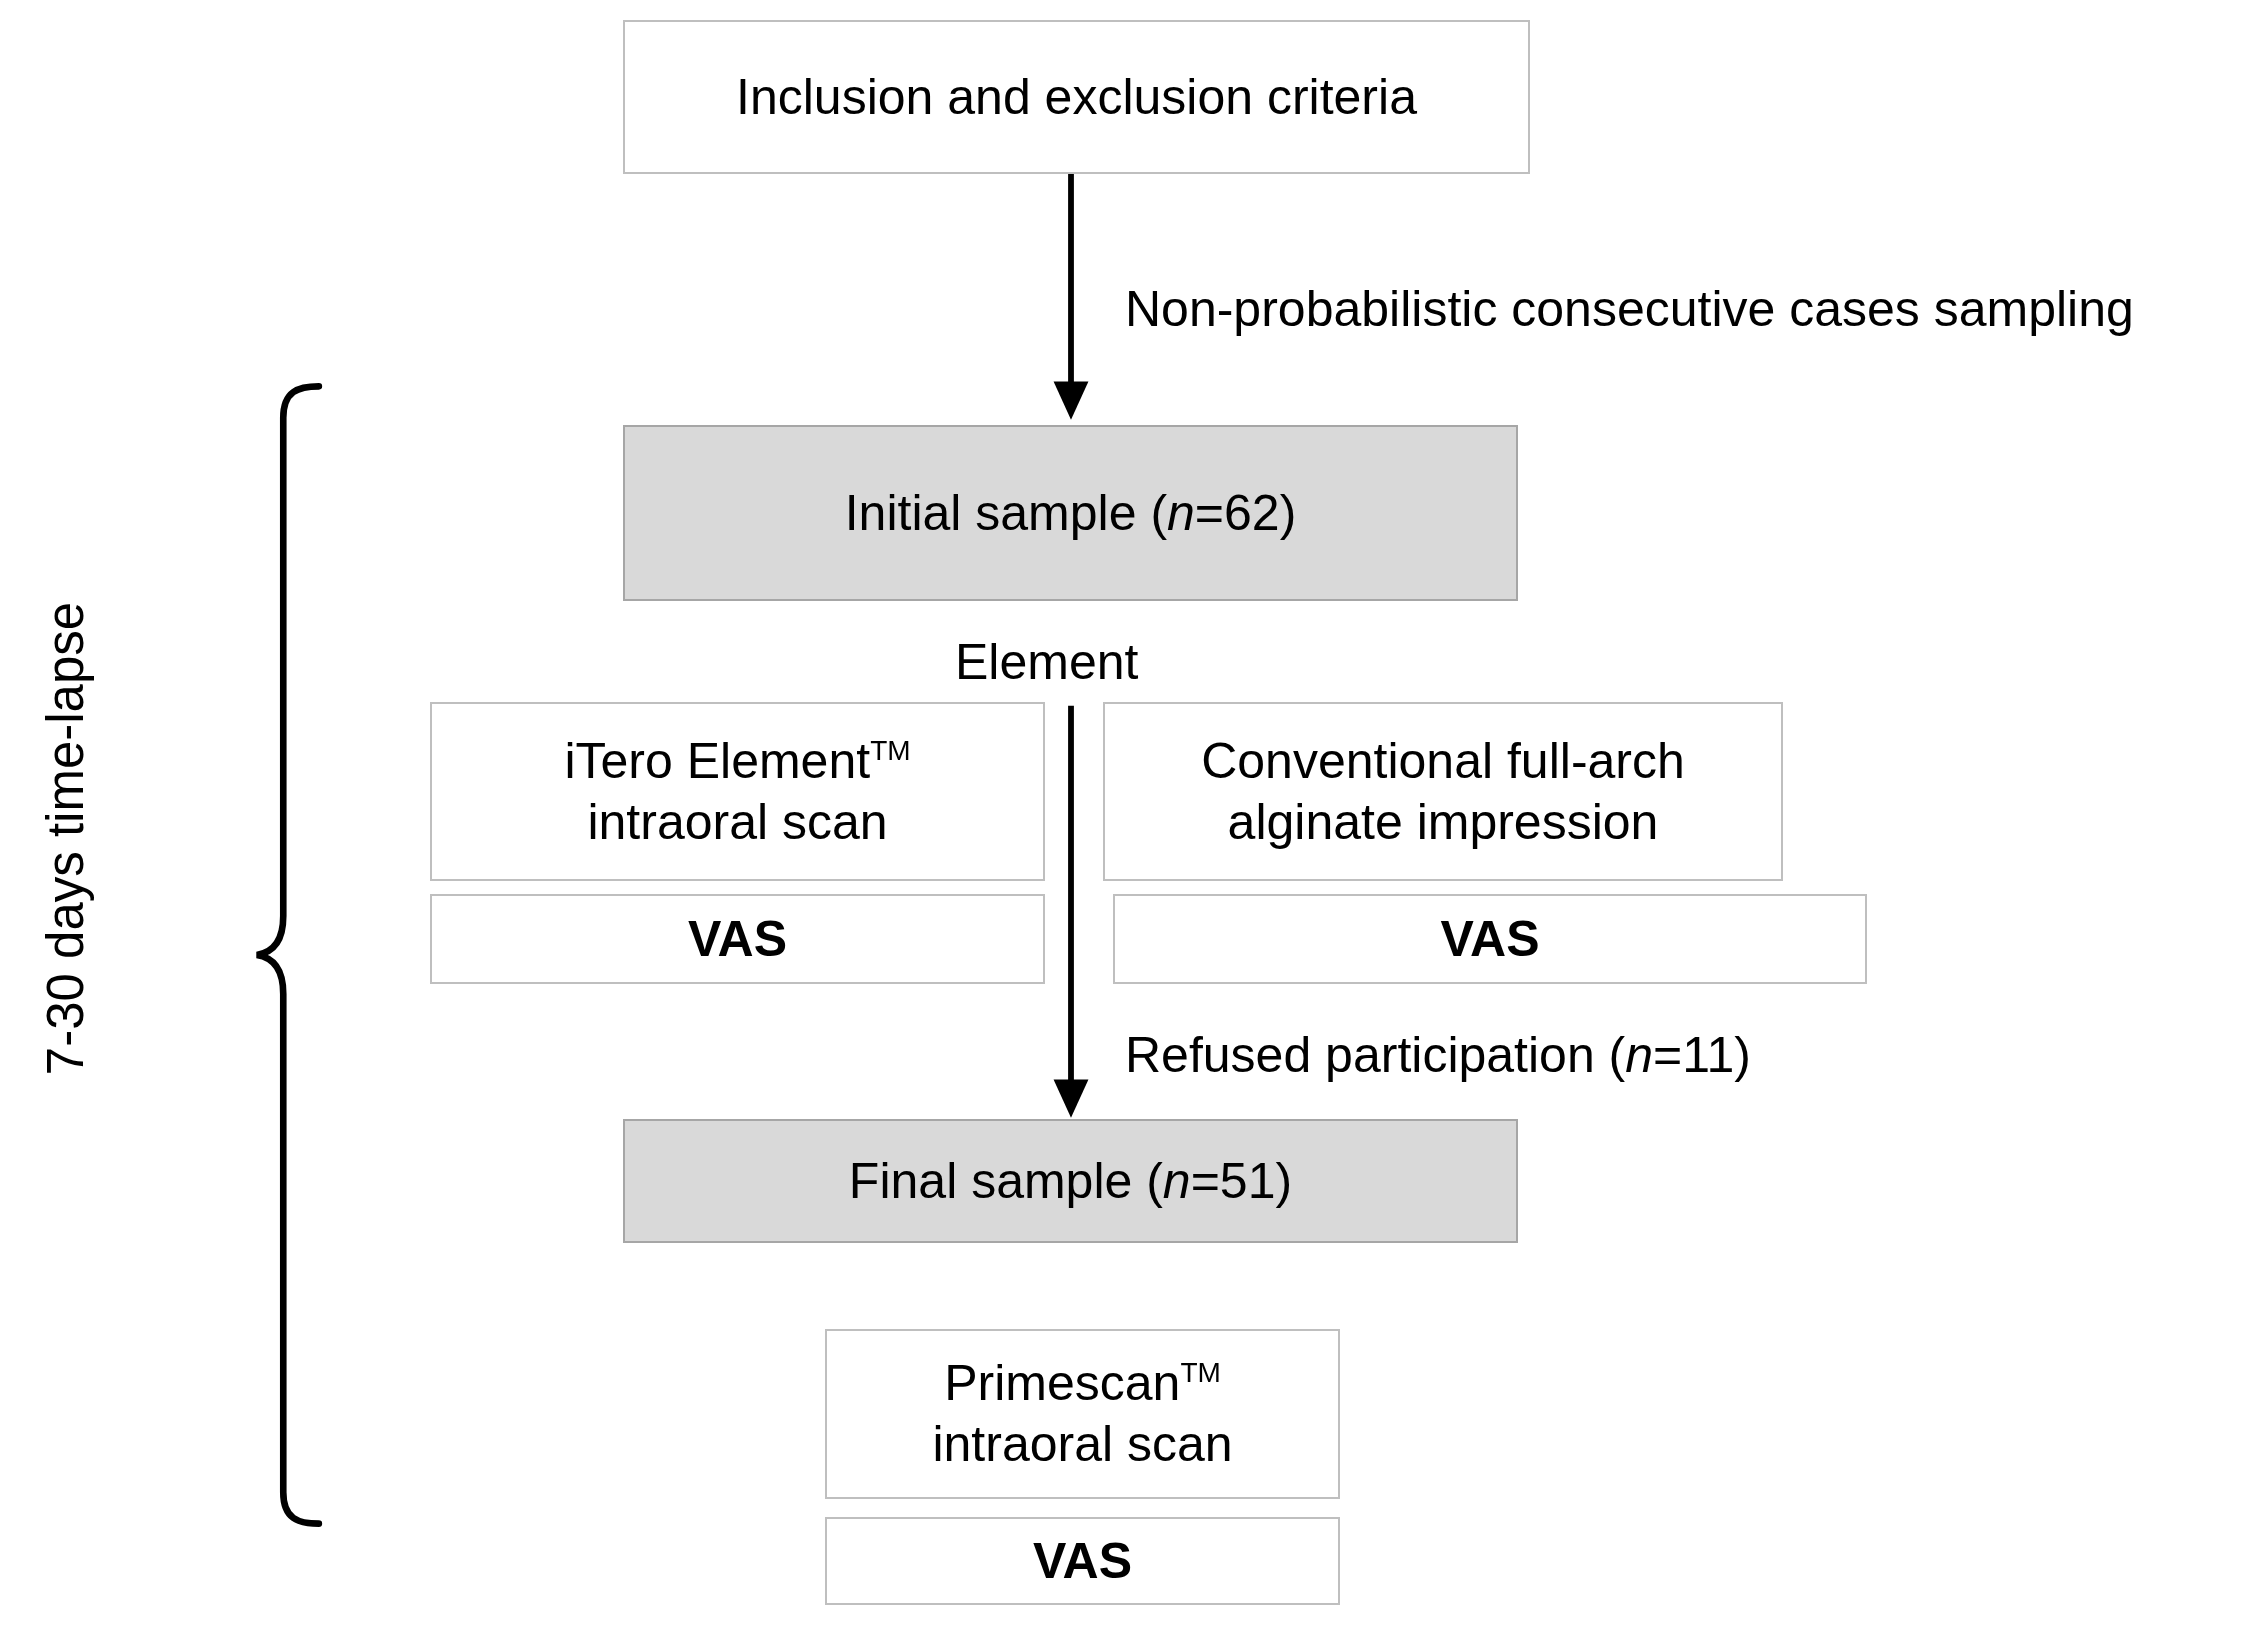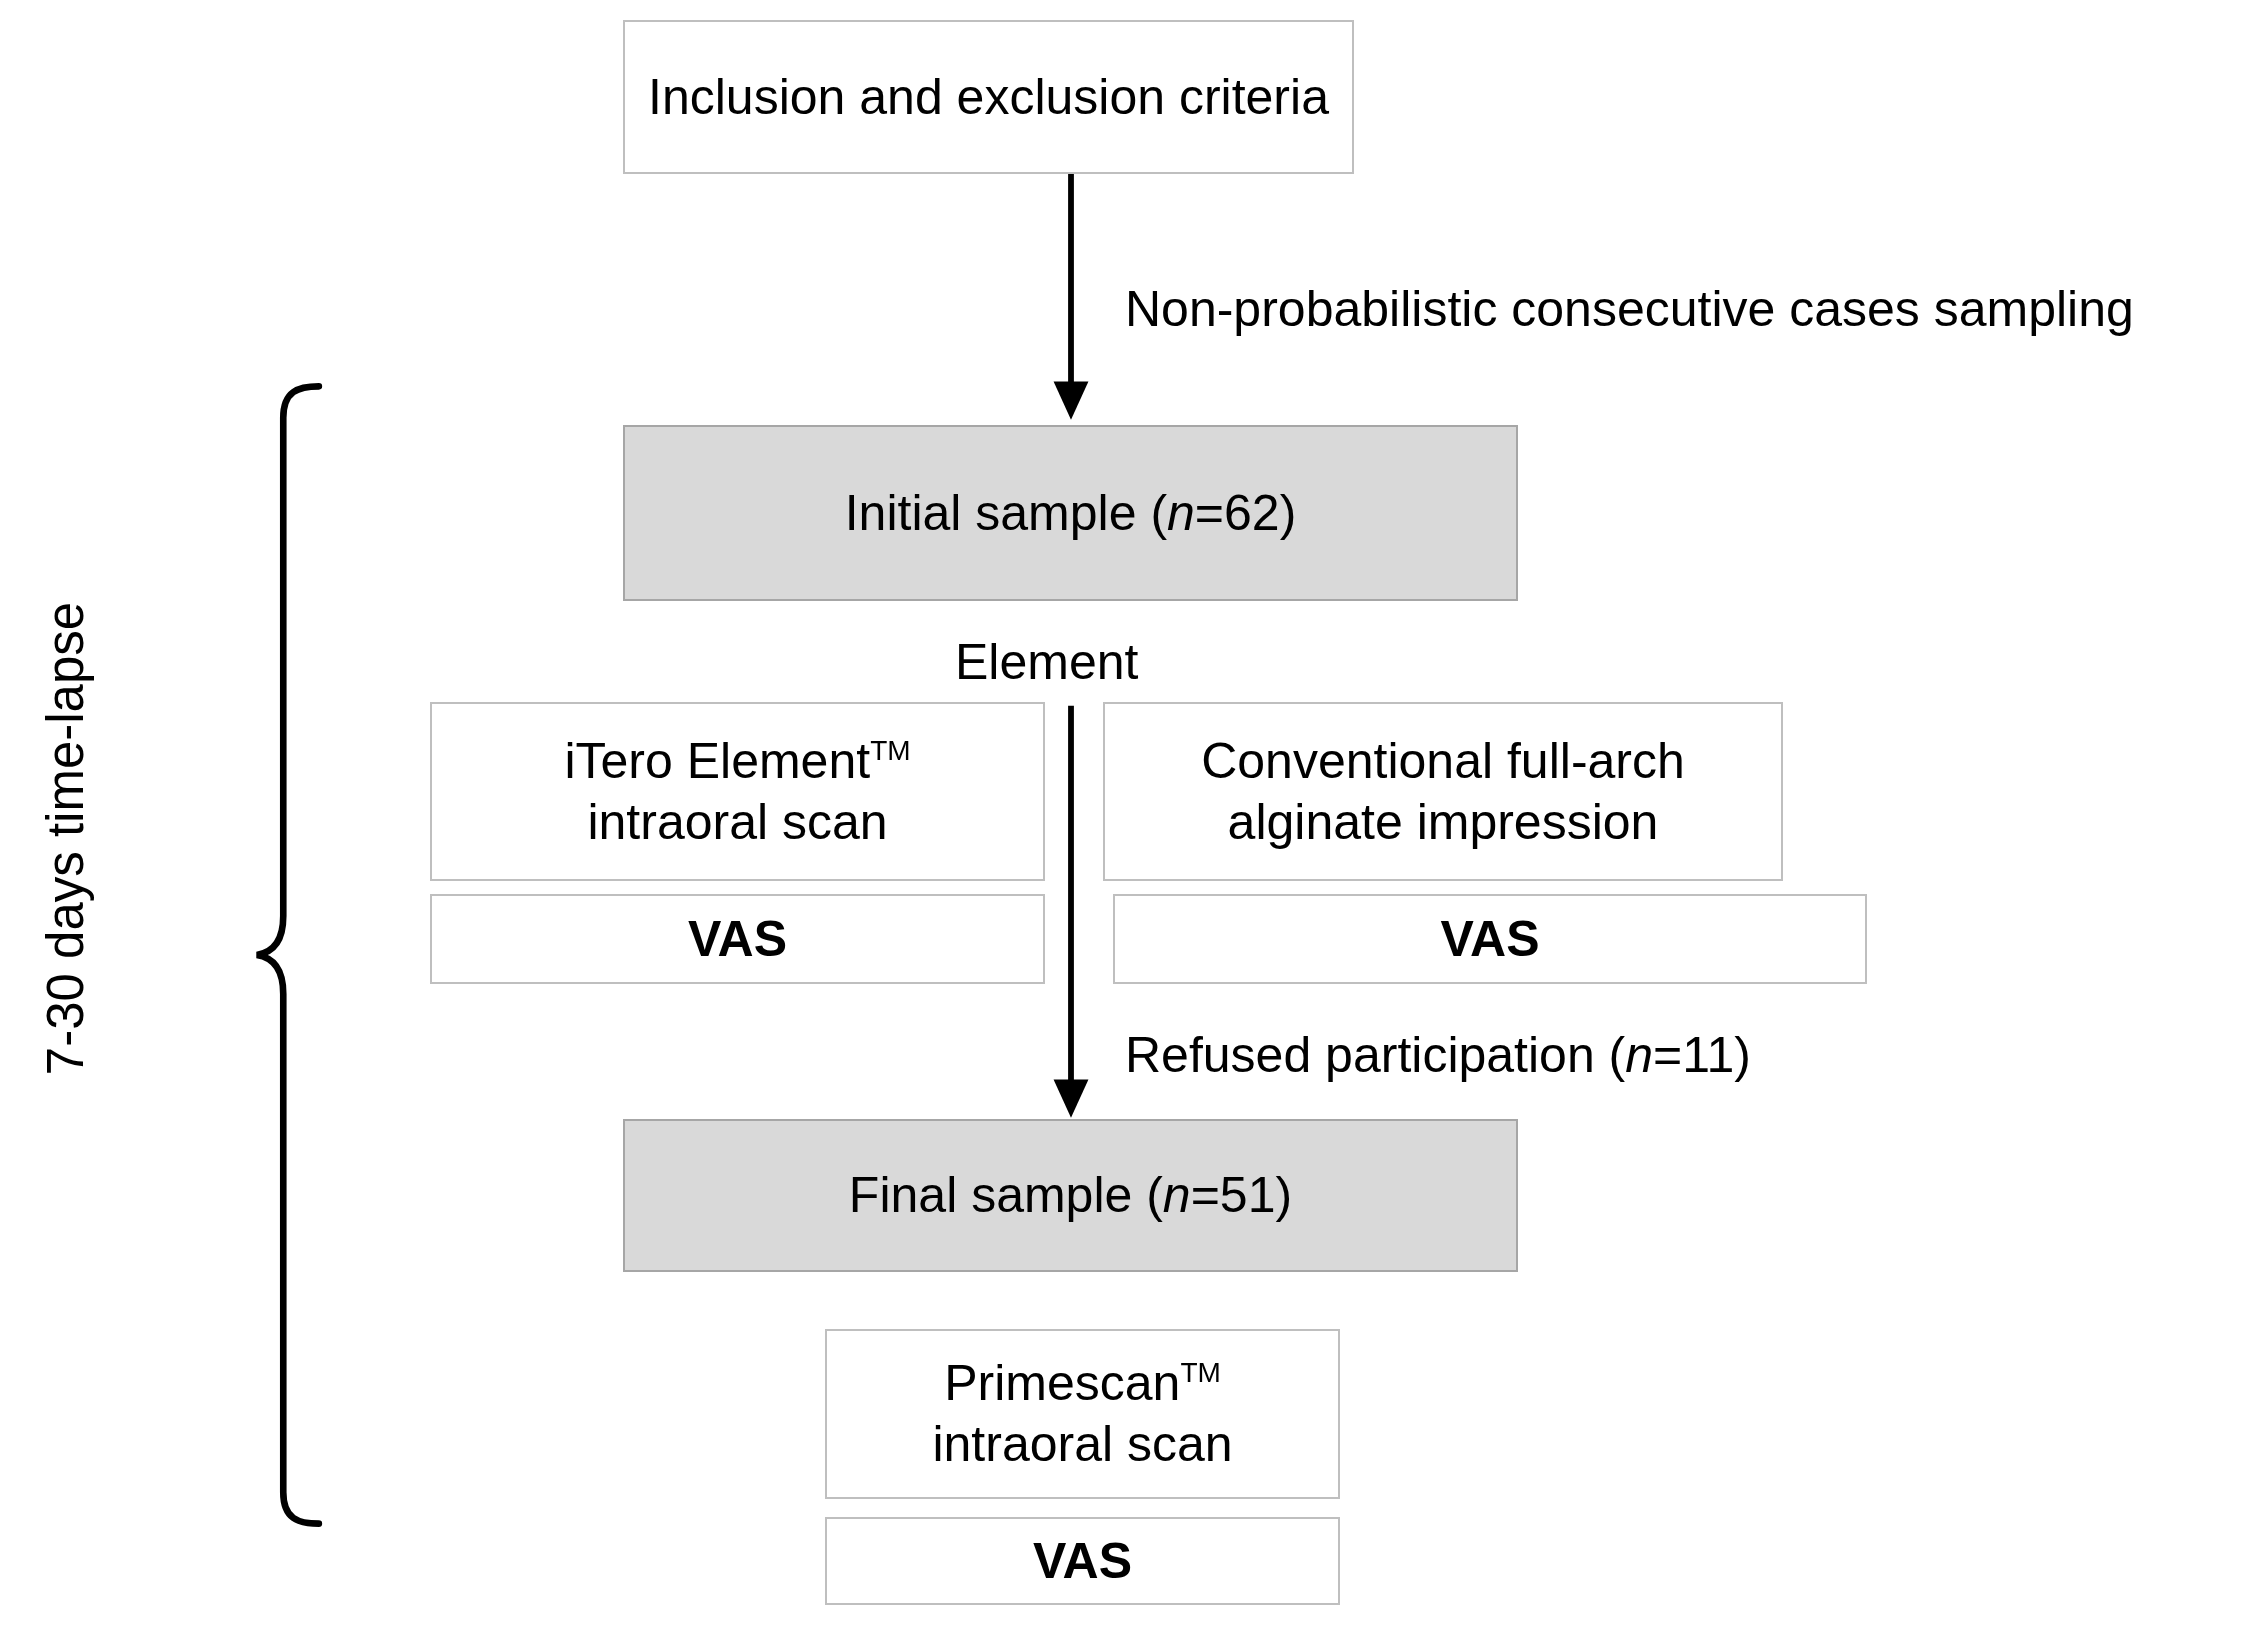--- a/index.html
+++ b/index.html
@@ -111,21 +111,21 @@
       <path d="M 175 8
                C 150 8, 132 14, 132 46
                L 132 648
                C 132 678, 120 692, 100 695
                C 120 698, 132 712, 132 742
                L 132 1344
                C 132 1376, 150 1382, 175 1382" fill="none" stroke="#000000" stroke-width="8" stroke-linecap="round"></path>
     </svg>
   </div>
 
-  <div class="box" style="left:623px; top:20px; width:731px; height:154px;">
+  <div class="box" style="left:623px; top:20px; width:907px; height:154px;">
     <span class="txt">Inclusion and exclusion criteria</span>
   </div>
 
   <div class="connector" style="left:1046px; top:174px; width:50px; height:249px;">
     <svg width="50" height="249" viewBox="0 0 60 300">
       <line x1="30" y1="0" x2="30" y2="272" stroke="#000000" stroke-width="7"></line>
       <polygon points="30,296 9,250 51,250" fill="#000000"></polygon>
     </svg>
   </div>
 
@@ -155,21 +155,21 @@
   <div class="box" style="left:1103px; top:702px; width:680px; height:179px;">
     <span class="txt"><span>Conventional full-arch</span><br><span>alginate impression</span></span>
   </div>
 
   <div class="box vas" style="left:1113px; top:894px; width:754px; height:90px;">
     <span class="txt">VAS</span>
   </div>
 
   <div class="label" style="left:1125px; top:1028px;"><span>Refused participation (</span><em class="ital">n</em><span>=11)</span></div>
 
-  <div class="box grey" style="left:623px; top:1119px; width:895px; height:153px;">
+  <div class="box grey" style="left:623px; top:1119px; width:895px; height:124px;">
     <span class="txt"><span>Final sample (</span><em class="ital">n</em><span>=51)</span></span>
   </div>
 
   <div class="box" style="left:825px; top:1329px; width:515px; height:170px;">
     <span class="txt"><span>Primescan</span><sup class="tm">TM</sup><br><span>intraoral scan</span></span>
   </div>
 
   <div class="box vas" style="left:825px; top:1517px; width:515px; height:88px;">
     <span class="txt">VAS</span>
   </div>

